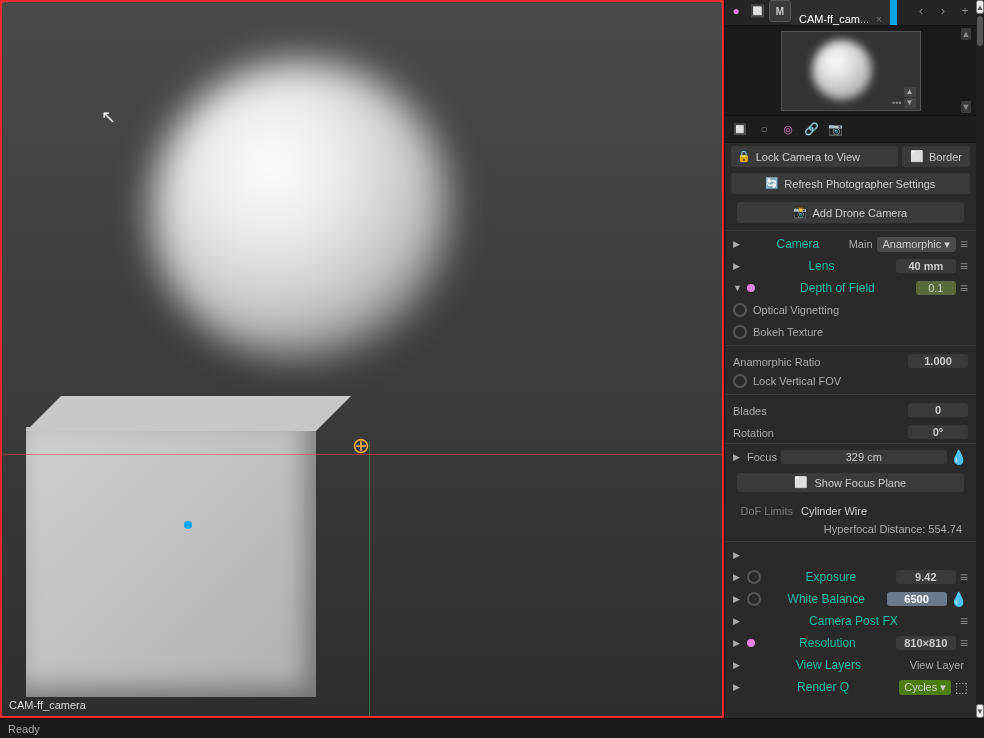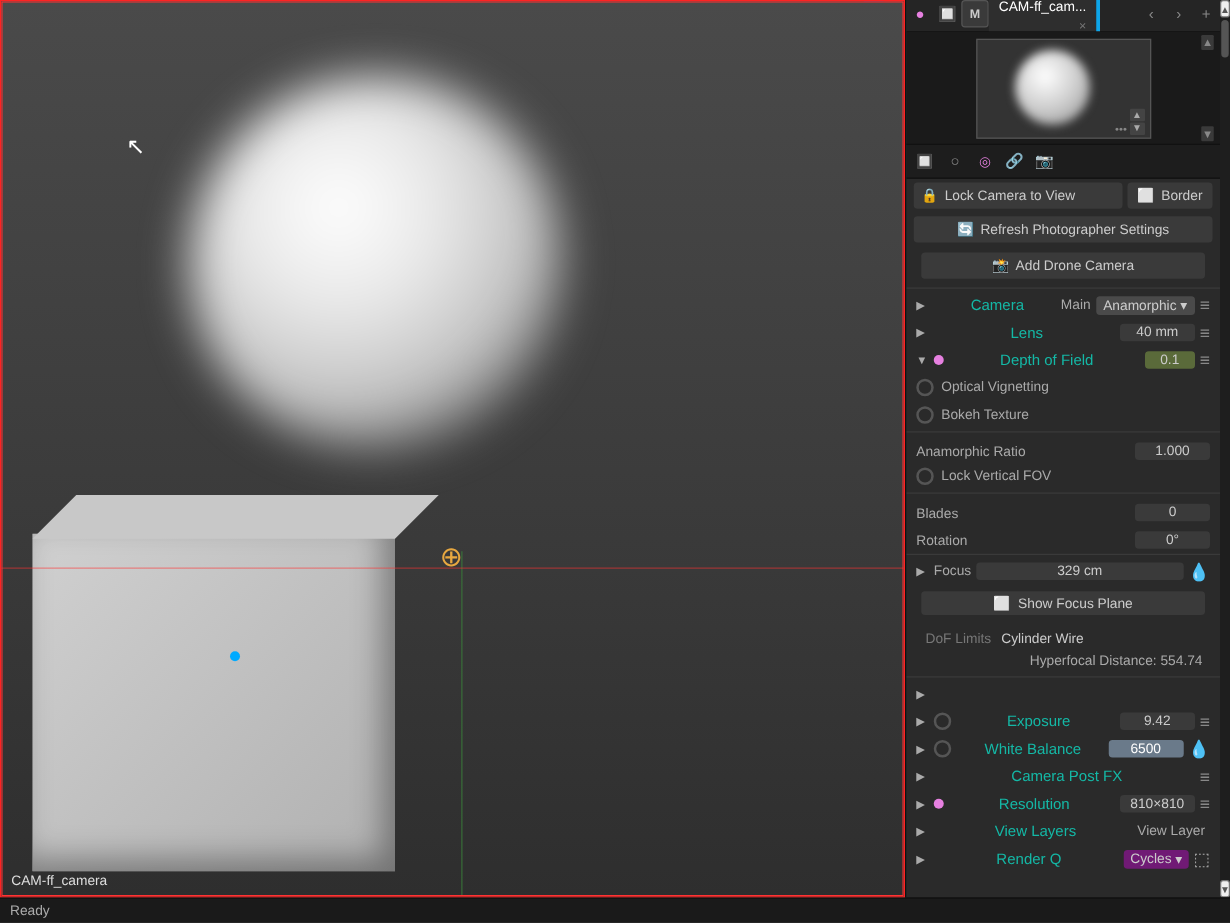--- a/index.html
+++ b/index.html
@@ -270,20 +270,21 @@
 
     .prop-value {
       font-size: 11px;
       color: #ccc;
       background: #3a3a3a;
       border: none;
       border-radius: 3px;
       padding: 1px 5px;
       min-width: 60px;
       text-align: center;
+      font-weight: bold;
     }
 
     .prop-value-text {
       font-size: 11px;
       color: #ccc;
     }
 
     
     .toggle-row {
       display: flex;
@@ -399,21 +400,21 @@
     }
 
     .info-text {
       font-size: 11px;
       color: #aaa;
       margin-left: 36px;
     }
 
     
     .dropdown-btn {
-      background: #701a75;
+      background: #4d7c0f;
       border: none;
       border-radius: 3px;
       color: #ccc;
       font-size: 11px;
       padding: 1px 5px;
       cursor: pointer;
       display: flex;
       align-items: center;
       gap: 3px;
     }
@@ -518,23 +519,22 @@
       height: 26px;
     }
 
     .top-tab {
       display: flex;
       align-items: flex-end;
       padding: 0 8px;
       font-size: 11px;
       color: #bbb;
       cursor: pointer;
-      border-right: 3px solid #0ea5e9;
+      border-right: 7px solid #0ea5e9;
       gap: 4px;
-      flex-direction: column;
     }
 
     .top-tab.active {
       background: #2e2e2e;
       color: #fff;
     }
 
     .top-tab-close {
       font-size: 10px;
       color: #777;

